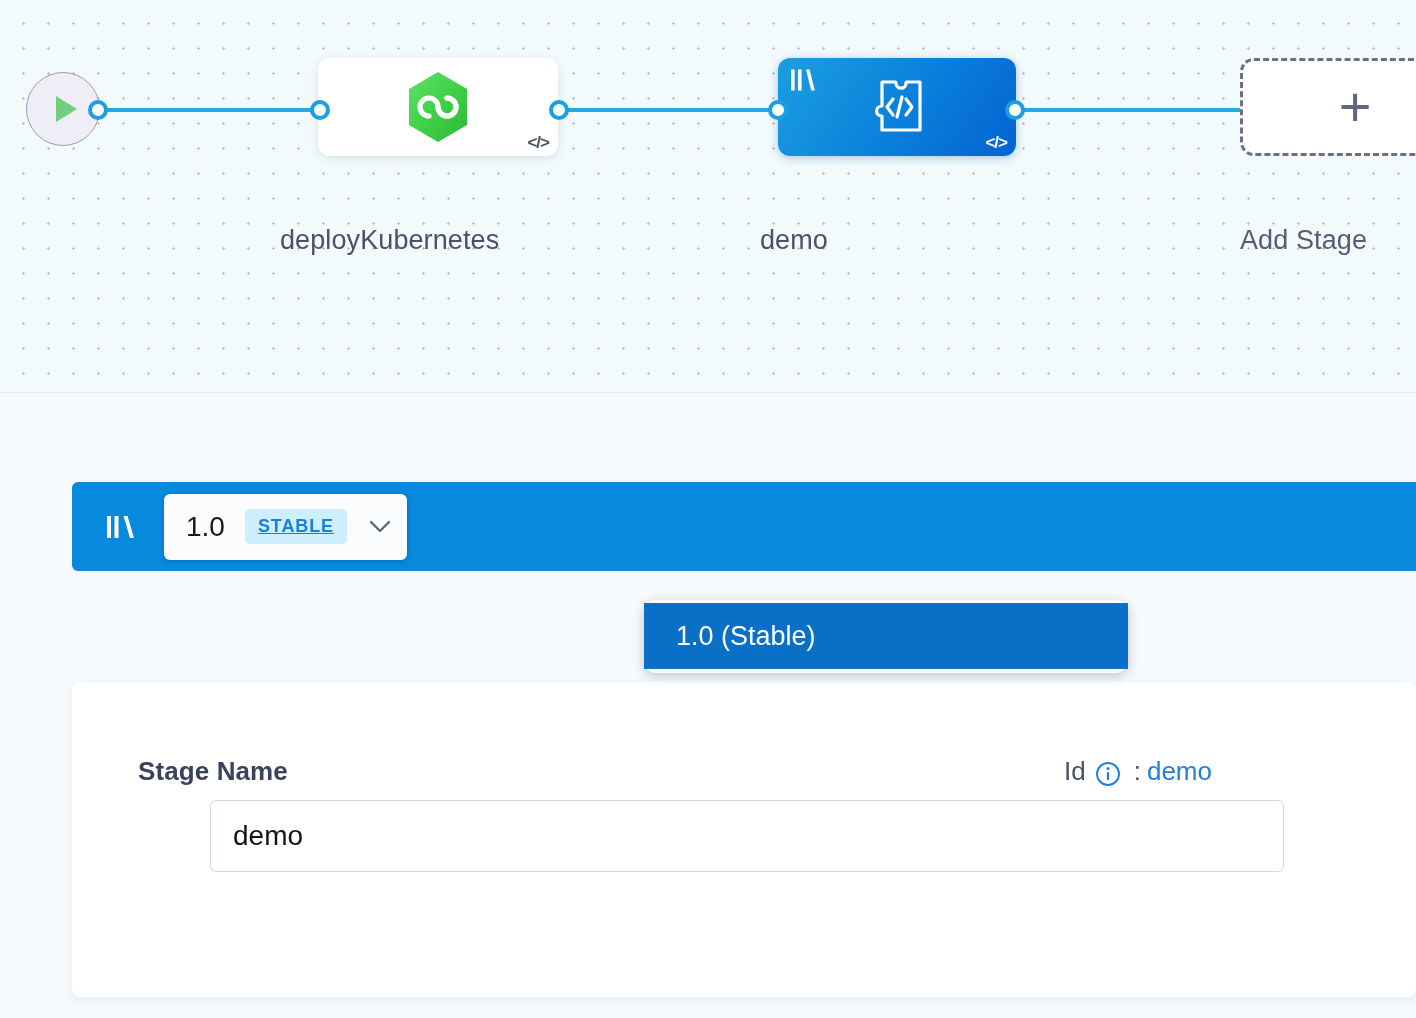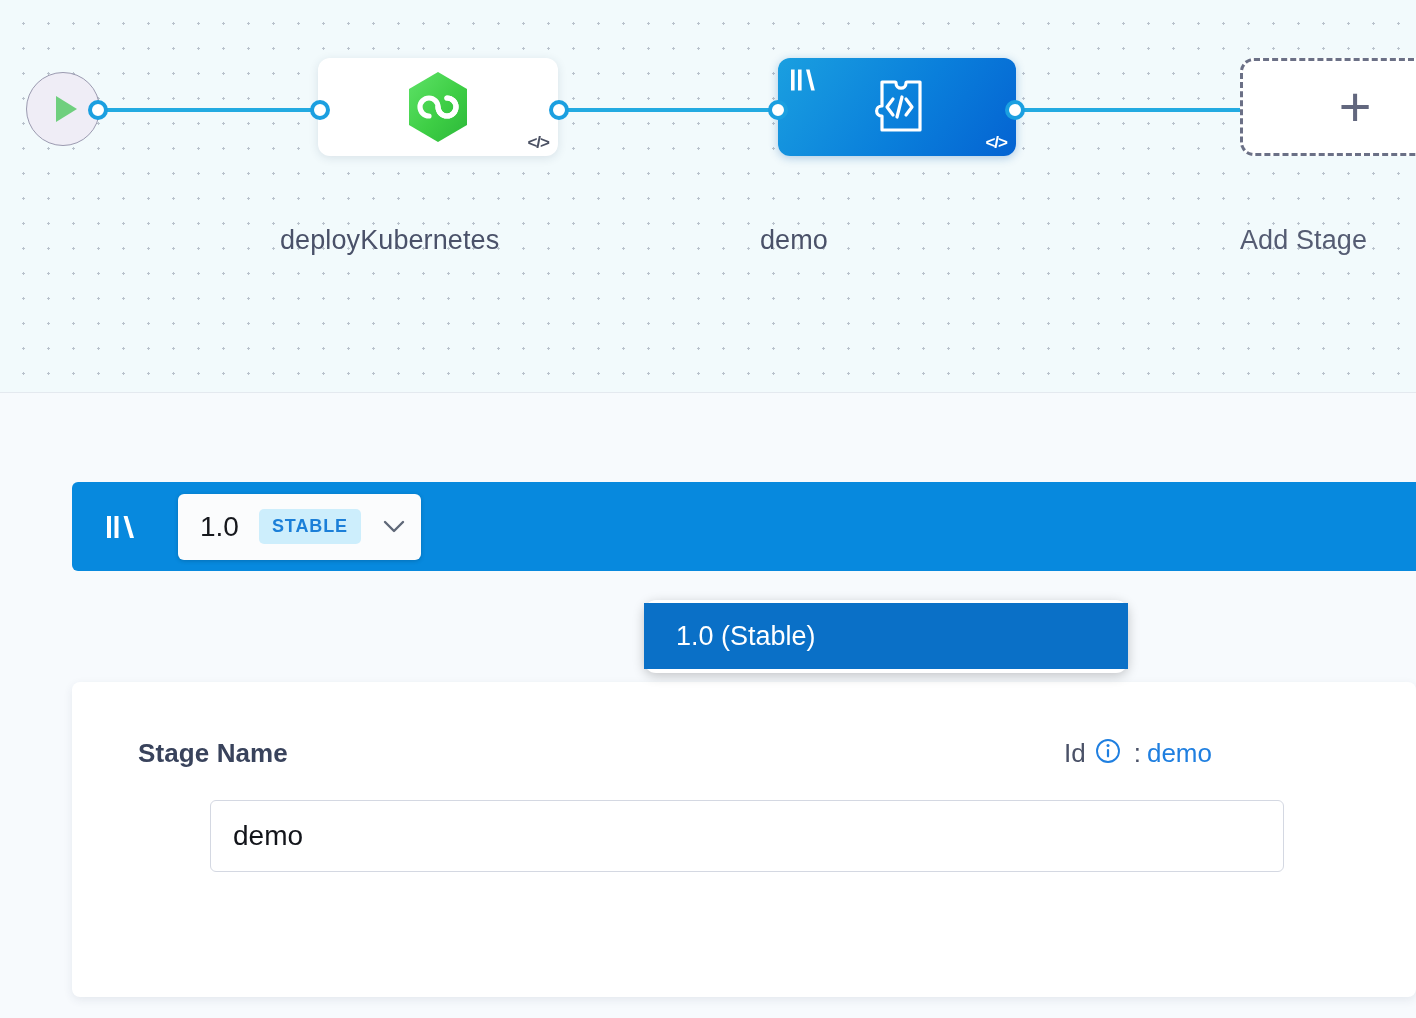--- a/index.html
+++ b/index.html
@@ -207,21 +207,21 @@
   }
   .tmpl-banner-text {
     color: #ffffff;
     font-size: 27px;
     letter-spacing: .15px;
     white-space: nowrap;
   }
 
   
   .ver-select {
-    margin-left: 26px;
+    margin-left: 12px;
     height: 66px;
     background: #fbfcfd;
     border-radius: 6px;
     display: flex;
     align-items: center;
     padding: 0 16px 0 22px;
     box-sizing: border-box;
     box-shadow: 0 1px 4px rgba(0,0,0,.18);
     cursor: pointer;
   }
@@ -232,20 +232,21 @@
   }
   .ver-badge {
     background: #cdeefc;
     color: #1b7fd8;
     font-size: 18px;
     font-weight: 700;
     letter-spacing: .9px;
     padding: 7px 13px;
     border-radius: 5px;
     margin-right: 22px;
+    text-decoration: underline;
   }
   .chev {
     width: 22px;
     height: 13px;
     flex: none;
   }
 
   
   .ver-menu {
     position: absolute;
@@ -282,35 +283,35 @@
     height: 315px;
     background: #ffffff;
     border-radius: 8px;
     box-shadow: 0 3px 10px rgba(40,60,90,.09);
     z-index: 2;
   }
 
   .field-row {
     position: absolute;
     left: 66px;
-    top: 56px;
+    top: 74px;
     width: 1074px;
     display: flex;
     align-items: center;
     justify-content: space-between;
   }
   .field-label {
     font-size: 26px;
     font-weight: 700;
     color: #39435c;
     letter-spacing: .1px;
   }
   .id-block {
     display: flex;
-    align-items: flex-start;
+    align-items: flex-end;
     font-size: 26px;
     color: #4a5167;
     white-space: nowrap;
   }
   .info-icon {
     width: 26px;
     height: 26px;
     margin: 0 5px 0 9px;
     flex: none;
   }

